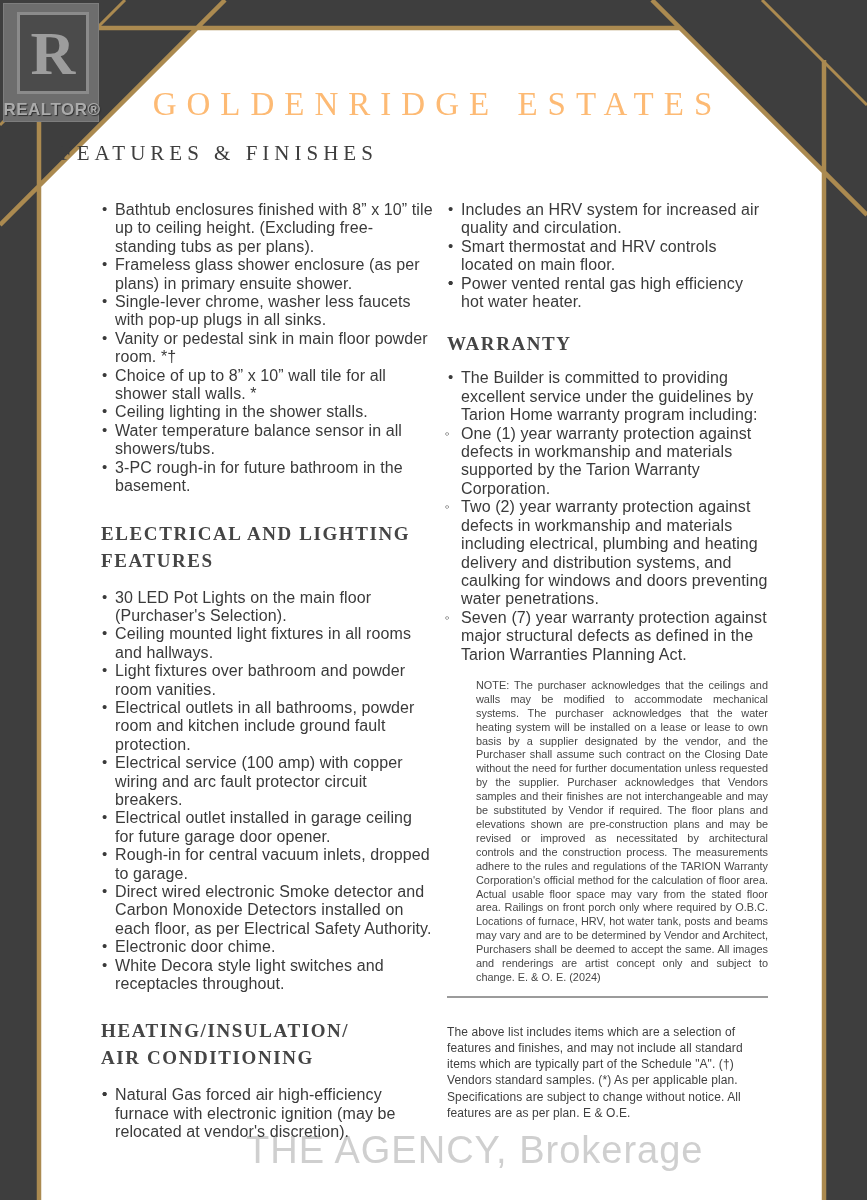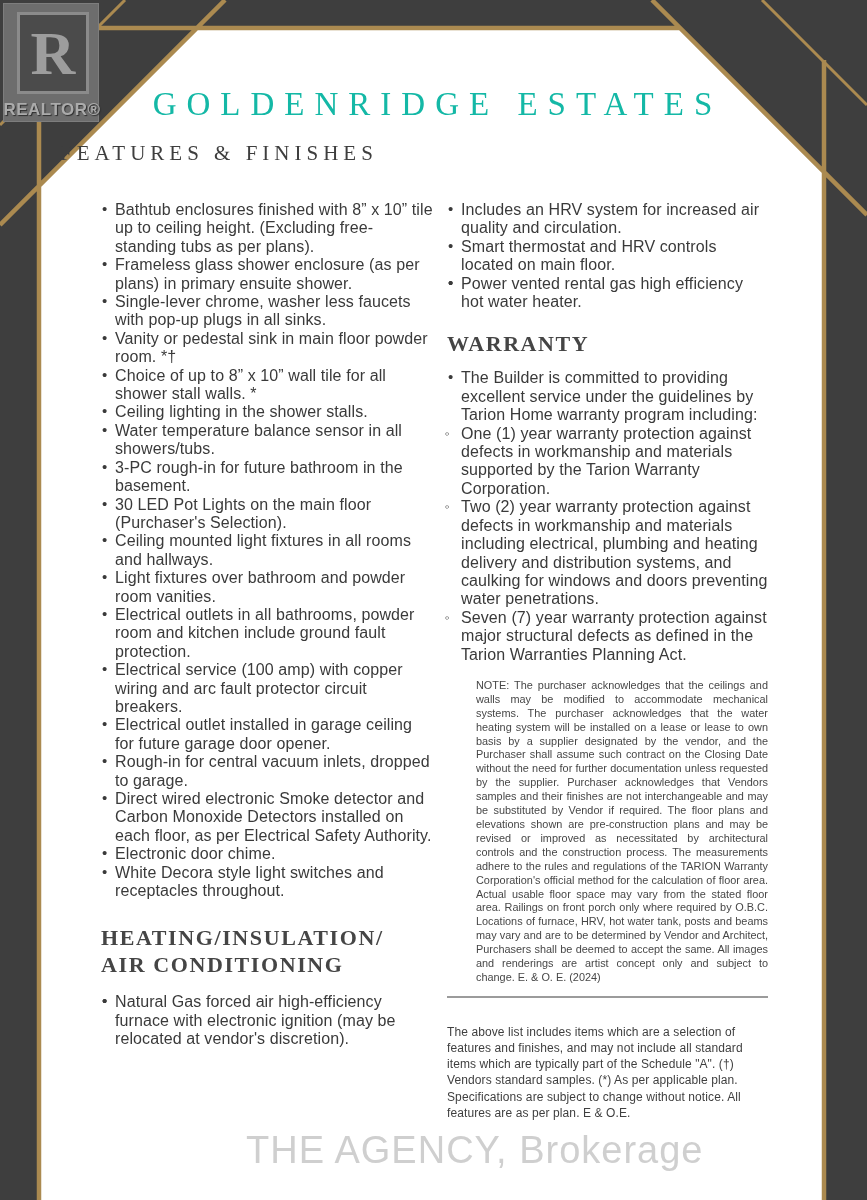--- a/index.html
+++ b/index.html
@@ -18,35 +18,35 @@
   .realtor{position:absolute;left:3px;top:3px;width:94px;height:117px;background:#6d6d6d;border:1px solid #7d7d7d;z-index:5;}
   .rbox{position:absolute;left:13px;top:8px;width:66px;height:76px;background:#4b4b4b;border:3px solid #8b8b8b;
         display:flex;align-items:center;justify-content:center;
         font-family:"Liberation Serif",serif;font-weight:700;font-size:62px;color:#9d9d9d;}
   .rtext{position:absolute;left:-3px;bottom:1px;width:102px;text-align:center;font-size:17px;font-weight:700;
          color:#ababab;letter-spacing:.5px;text-shadow:1px 1px 1px #2e2e2e;white-space:nowrap;margin-top:34px;}
 
   .content{position:absolute;left:0;top:0;width:867px;height:1200px;z-index:2;}
   .title{position:absolute;top:86px;left:60px;right:52px;text-align:center;
          font-family:"Liberation Serif",serif;font-weight:400;font-size:33px;
-         letter-spacing:10px;color:#14b8a6;}
+         letter-spacing:10px;color:#fdba74;}
   .subtitle{position:absolute;top:141px;left:60px;right:52px;text-align:left;
          font-family:"Liberation Serif",serif;font-weight:400;font-size:21px;
          letter-spacing:5px;color:#3e3e3e;}
 
   .col{position:absolute;top:201px;color:#3a3a3a;font-size:16px;line-height:18.4px;letter-spacing:.1px;}
   .col-left{left:101px;width:332px;}
   .col-right{left:447px;width:321px;height:916px;display:flex;flex-direction:column;}
 
   ul.feat{list-style:none;margin:0;padding:0;}
   ul.feat li{position:relative;padding-left:14px;}
   .blt{position:absolute;left:1px;top:-1px;font-size:15px;}
   .blt.open{left:-2px;font-size:13px;top:0;}
 
-  h3.sec{font-family:"Liberation Serif",serif;font-size:22px;font-weight:700;letter-spacing:1.6px;
+  h3.sec{font-family:"Liberation Serif",serif;font-size:19px;font-weight:700;letter-spacing:1.6px;
          color:#454545;margin:24px 0 15px 0;line-height:27px;white-space:pre-line;}
   .col-right h3.sec{margin:19px 0 12px 0;}
 
   .note{font-size:10.9px;line-height:13.9px;text-align:justify;color:#474747;margin-top:15px;letter-spacing:0;margin-left:29px;}
   .rule{border:none;border-top:2px solid #9b9b9b;margin:auto 0 0 0;width:100%;}
   .disclaimer{font-size:12px;line-height:16.2px;color:#3f3f3f;margin-top:26px;}
 
   .watermark{position:absolute;left:246px;top:1129px;z-index:1;
              font-size:38px;color:#c7c7c7;opacity:.85;letter-spacing:1px;white-space:nowrap;}
 </style>
@@ -77,20 +77,22 @@
     <ul class="feat">
         <li><span class="blt">•</span><span>Bathtub enclosures finished with 8” x 10” tile up to ceiling height. (Excluding free-standing tubs as per plans).</span></li>
         <li><span class="blt">•</span><span>Frameless glass shower enclosure (as per plans) in primary ensuite shower.</span></li>
         <li><span class="blt">•</span><span>Single-lever chrome, washer less faucets with pop-up plugs in all sinks.</span></li>
         <li><span class="blt">•</span><span>Vanity or pedestal sink in main floor powder room. *†</span></li>
         <li><span class="blt">•</span><span>Choice of up to 8” x 10” wall tile for all shower stall walls. *</span></li>
         <li><span class="blt">•</span><span>Ceiling lighting in the shower stalls.</span></li>
         <li><span class="blt">•</span><span>Water temperature balance sensor in all showers/tubs.</span></li>
         <li><span class="blt">•</span><span>3-PC rough-in for future bathroom in the basement.</span></li>
       </ul>
+    <h3 class="sec">ELECTRICAL AND LIGHTING
+FEATURES</h3>
     <ul class="feat">
         <li><span class="blt">•</span><span>30 LED Pot Lights on the main floor (Purchaser's Selection).</span></li>
         <li><span class="blt">•</span><span>Ceiling mounted light fixtures in all rooms and hallways.</span></li>
         <li><span class="blt">•</span><span>Light fixtures over bathroom and powder room vanities.</span></li>
         <li><span class="blt">•</span><span>Electrical outlets in all bathrooms, powder room and kitchen include ground fault protection.</span></li>
         <li><span class="blt">•</span><span>Electrical service (100 amp) with copper wiring and arc fault protector circuit breakers.</span></li>
         <li><span class="blt">•</span><span>Electrical outlet installed in garage ceiling for future garage door opener.</span></li>
         <li><span class="blt">•</span><span>Rough-in for central vacuum inlets, dropped to garage.</span></li>
         <li><span class="blt">•</span><span>Direct wired electronic Smoke detector and Carbon Monoxide Detectors installed on each floor, as per Electrical Safety Authority.</span></li>
         <li><span class="blt">•</span><span>Electronic door chime.</span></li>

